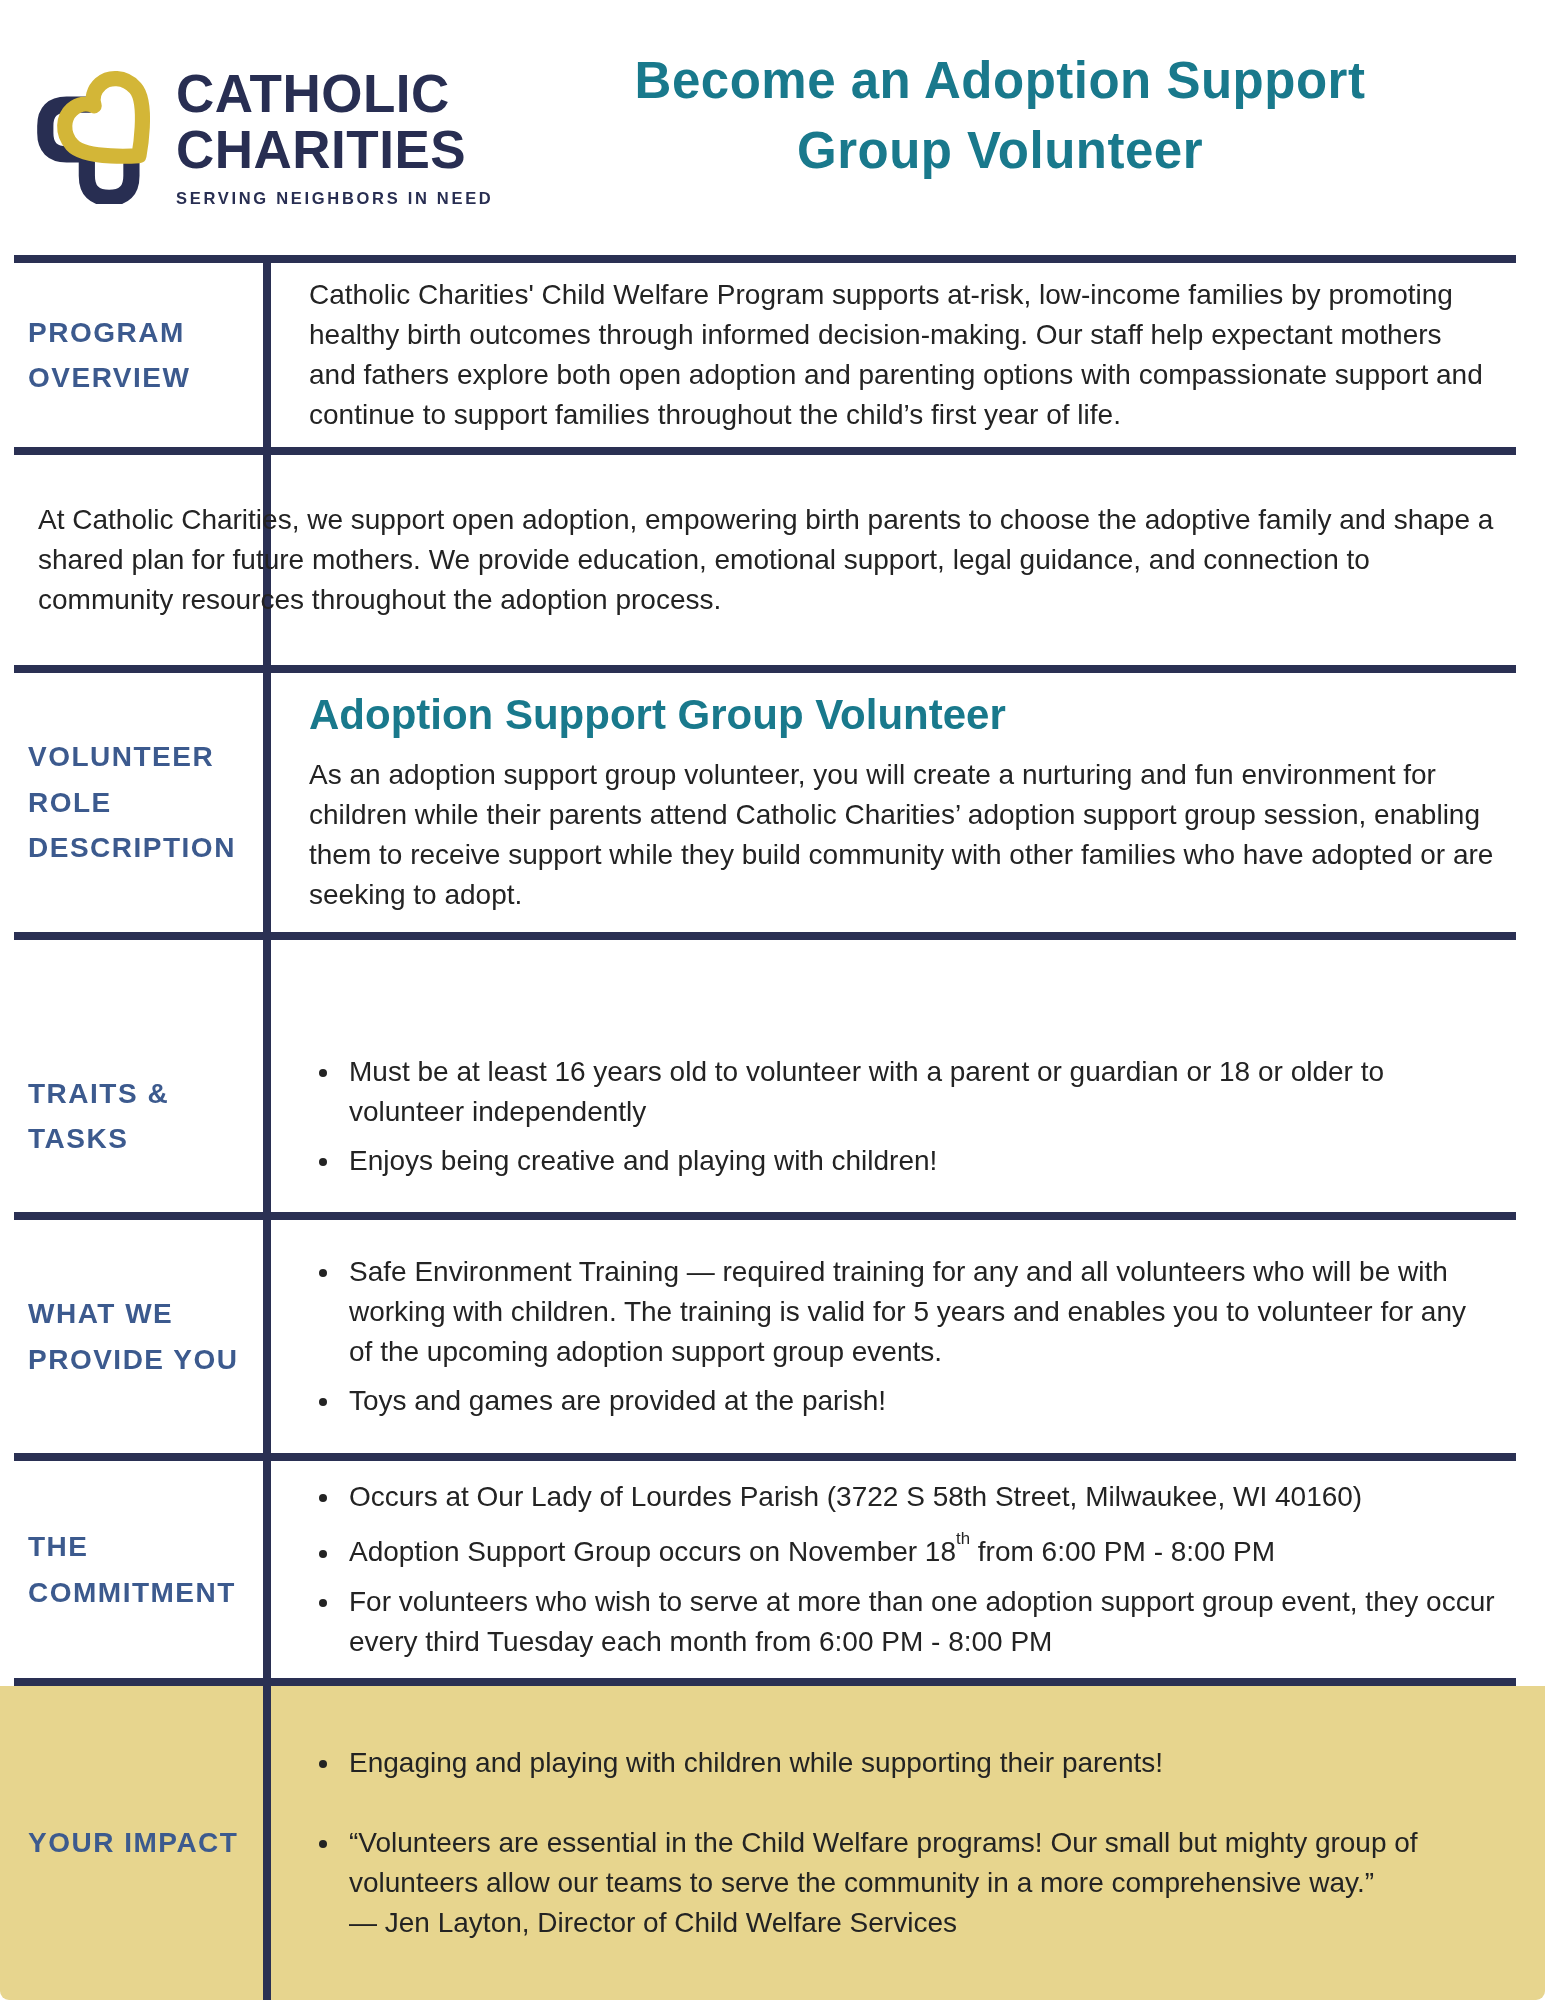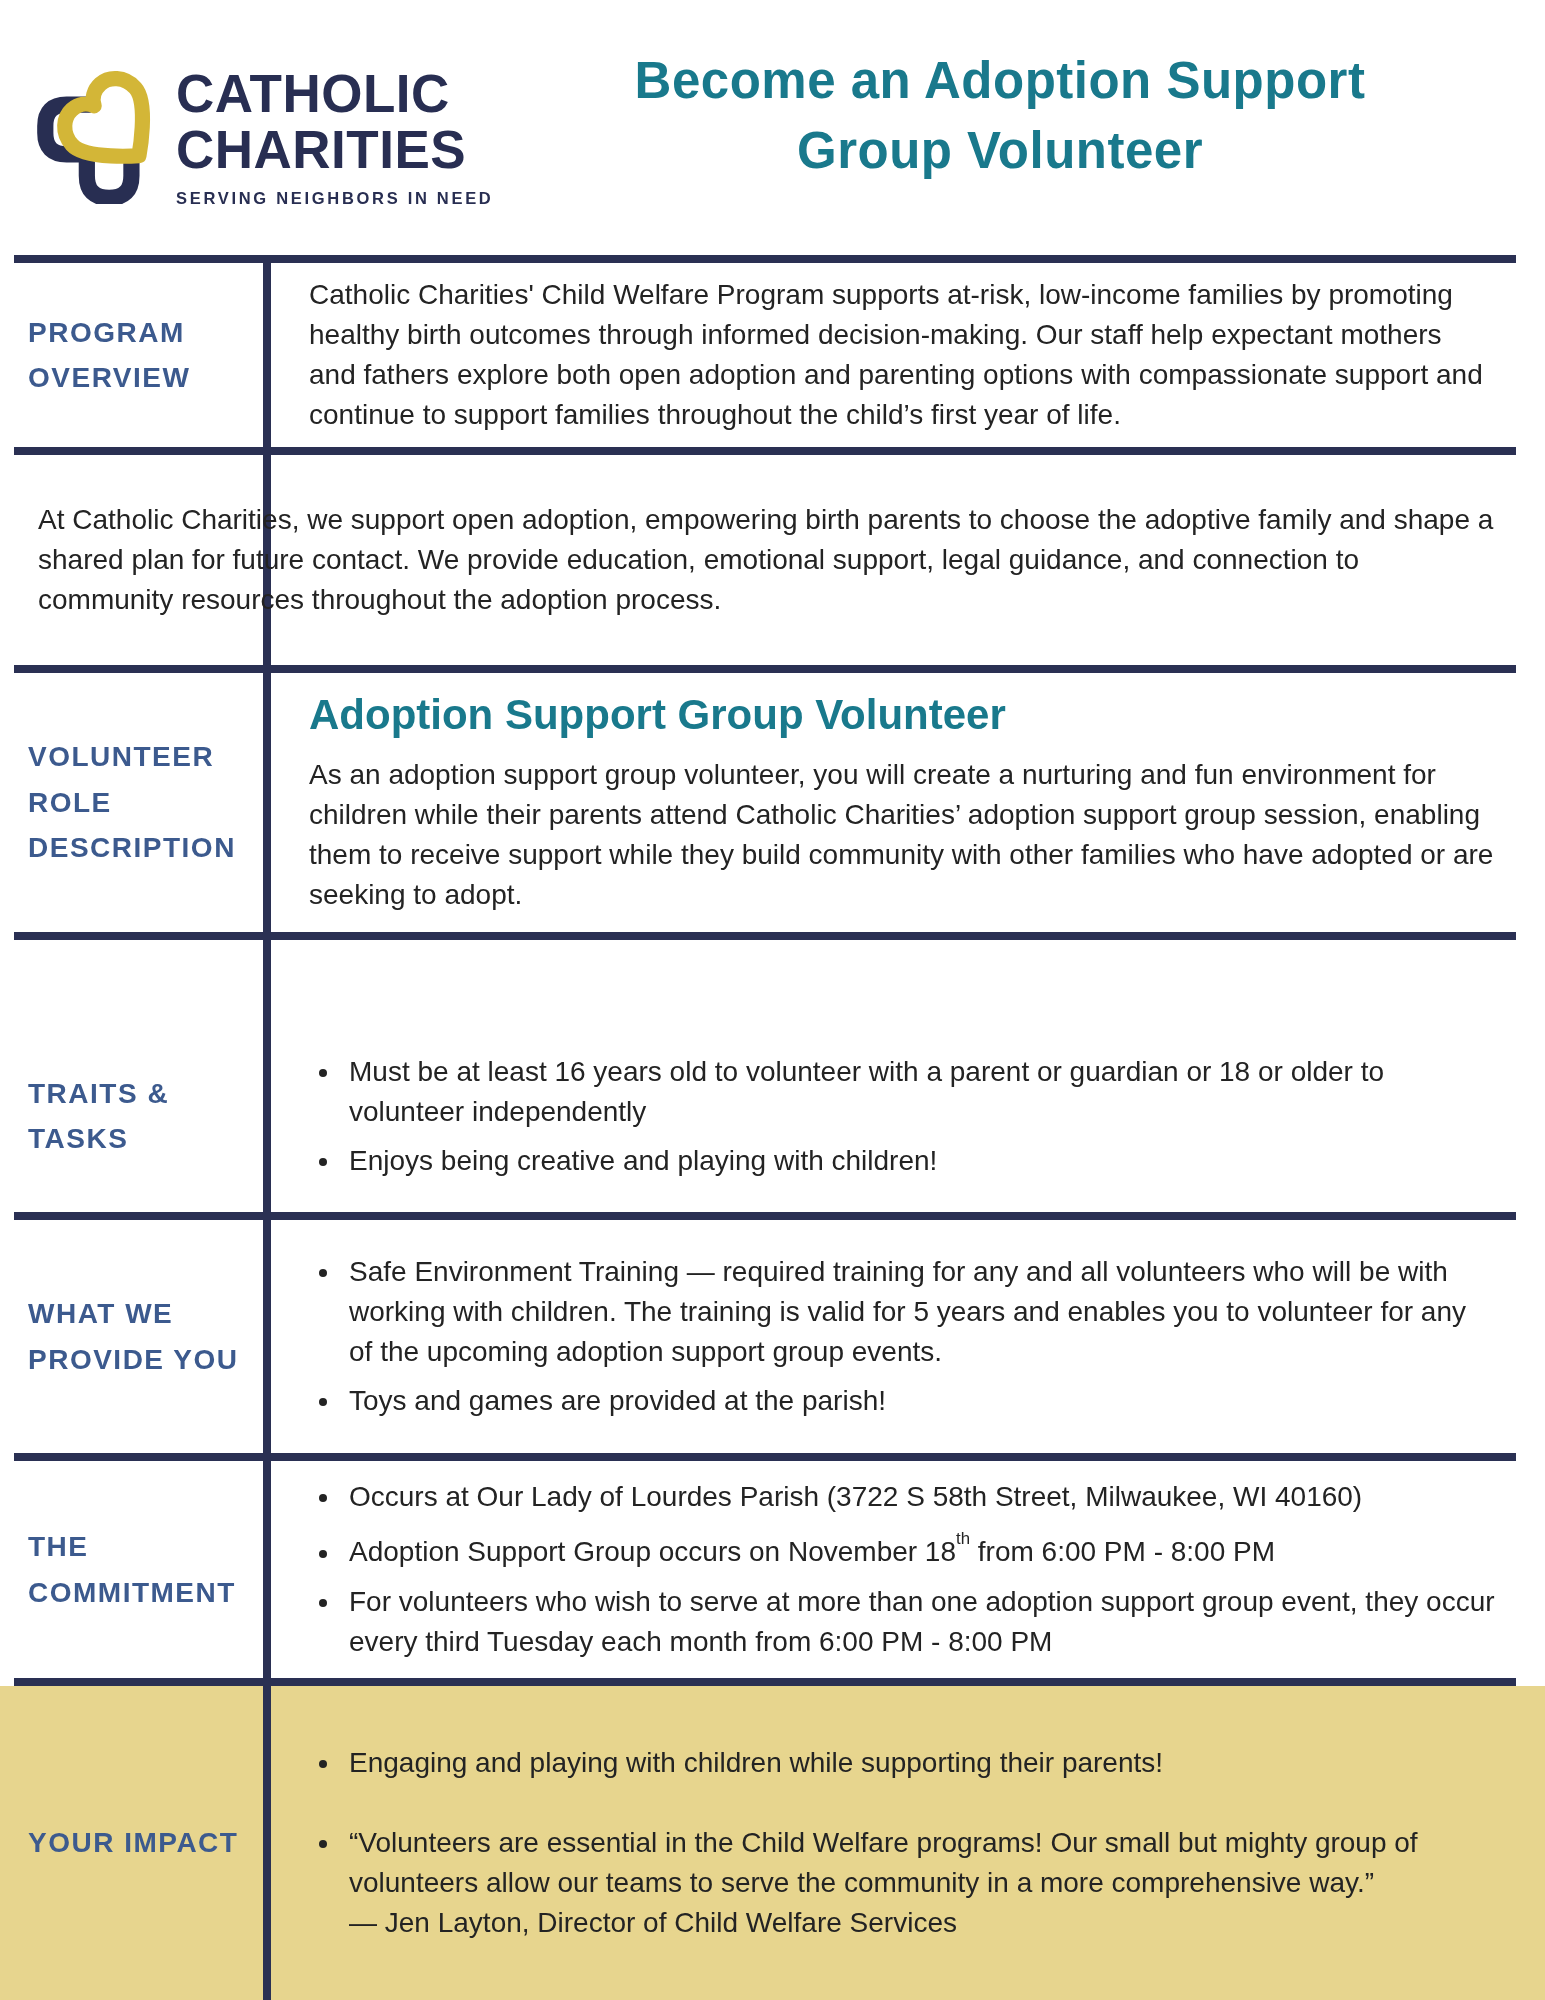--- a/index.html
+++ b/index.html
@@ -1,18 +1,18 @@
 <!DOCTYPE html>
 <html><head>
 <meta charset="utf-8">
 <style>
   html,body{margin:0;padding:0;background:#ffffff;}
   .page{
     position:relative;width:1545px;height:2000px;background:#ffffff;overflow:hidden;
-    font-family:"Liberation Sans",sans-serif;color:#232323;
+    font-family:"Liberation Sans",sans-serif;color:#232323;border-radius:9px;
   }
   
   .logo{position:absolute;top:52px;left:28px;display:flex;align-items:flex-start;}
   .logo-mark{width:142px;height:152px;flex:0 0 auto;}
   .logo-text{margin-left:6px;margin-top:14px;}
   .logo-word{font-size:53px;font-weight:bold;color:#282e52;line-height:1.06;letter-spacing:.5px;}
   .logo-tagline{font-size:16.5px;font-weight:bold;letter-spacing:2.7px;color:#282e52;margin-top:11px;}
   .title{
     position:absolute;top:46px;left:470px;width:1060px;margin:0;text-align:center;
     color:#19798c;font-size:51px;line-height:70px;font-weight:bold;letter-spacing:.5px;
@@ -83,21 +83,21 @@
 
   <div class="row r1">
     <div class="cell-label">PROGRAM OVERVIEW</div>
     <div class="cell-content">
       <p>Catholic Charities' Child Welfare Program supports at-risk, low-income families by promoting healthy birth outcomes through informed decision-making. Our staff help expectant mothers and fathers explore both open adoption and parenting options with compassionate support and continue to support families throughout the child’s first year of life.</p>
     </div>
   </div>
 
   <div class="row r2">
     <div class="cell-content">
-      <p>At Catholic Charities, we support open adoption, empowering birth parents to choose the adoptive family and shape a shared plan for future contact. We provide education, emotional support, legal guidance, and connection to community resources throughout the adoption process.</p>
+      <p>At Catholic Charities, we support open adoption, empowering birth parents to choose the adoptive family and shape a shared plan for future mothers. We provide education, emotional support, legal guidance, and connection to community resources throughout the adoption process.</p>
     </div>
   </div>
 
   <div class="row r3">
     <div class="cell-label">VOLUNTEER ROLE DESCRIPTION</div>
     <div class="cell-content">
       <h2 class="role-heading">Adoption Support Group Volunteer</h2>
       <p>As an adoption support group volunteer, you will create a nurturing and fun environment for children while their parents attend Catholic Charities’ adoption support group session, enabling them to receive support while they build community with other families who have adopted or are seeking to adopt.</p>
     </div>
   </div>

